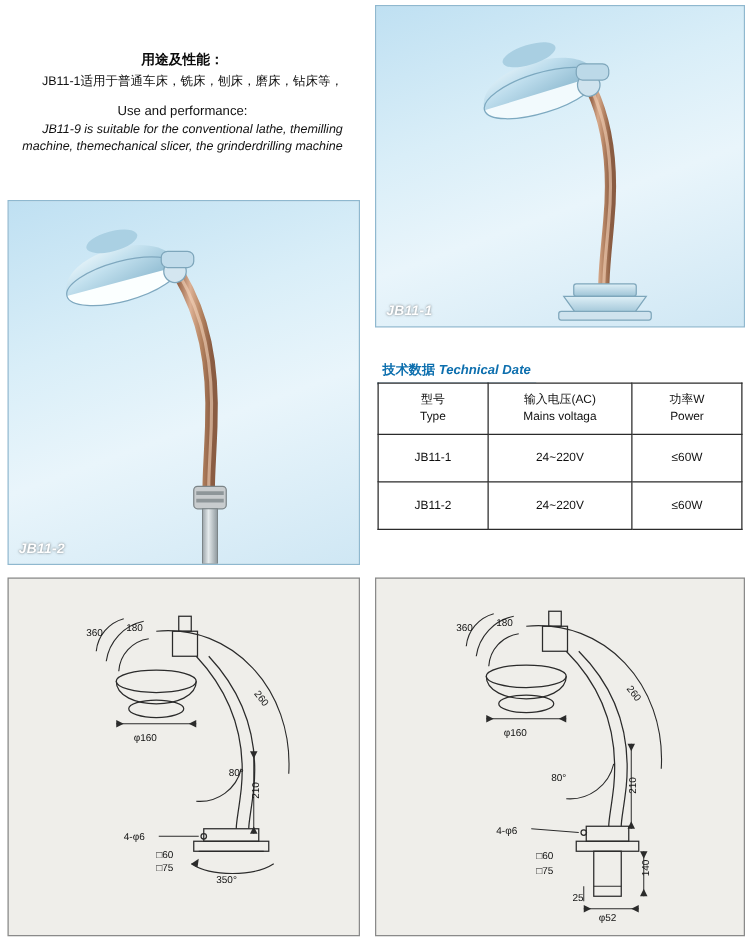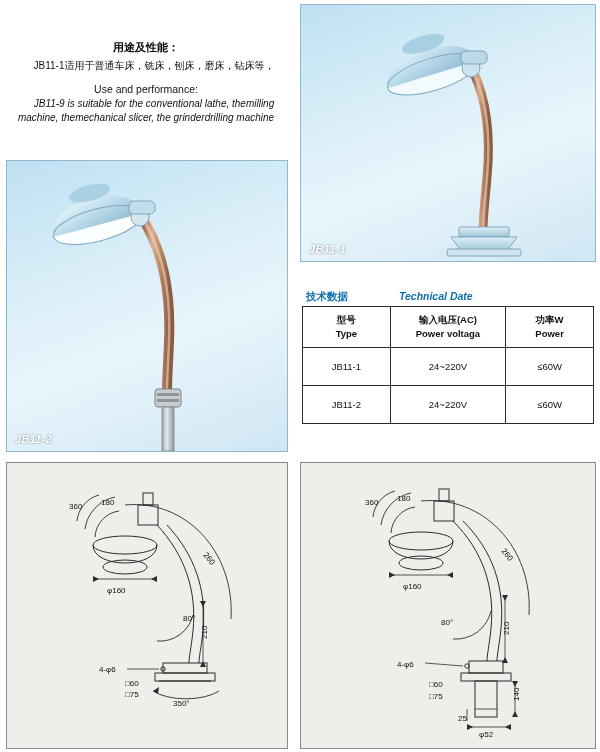--- a/index.html
+++ b/index.html
@@ -94,38 +94,38 @@
   }
   .tech-title {
     display: inline-block;
     font-size: 10.5px;
     color: #0d6fae;
     font-weight: bold;
     padding: 2px 4px 3px 4px;
     border-bottom: 2px solid #0d6fae;
     white-space: nowrap;
   }
-  .tech-title .en { font-style: italic; margin-left: 48px; }
+  .tech-title .en { font-style: italic; }
 
   table.tech {
     position: absolute;
     left: 302px;
     top: 306px;
     width: 292px;
     border-collapse: collapse;
     background: #ffffff;
   }
   table.tech th, table.tech td {
     border: 1px solid #2b2b2b;
     text-align: center;
     font-size: 9.5px;
     color: #111;
     padding: 0;
   }
-  table.tech th { height: 40px; font-weight: bold; }
+  table.tech th { height: 40px; font-weight: normal; }
   table.tech td { height: 37px; }
   .th-cn { font-size: 9.5px; display:block; line-height: 14px; }
   .th-en { font-size: 9.5px; display:block; line-height: 14px; }
 
   
   .dwg {
     position: absolute;
     border: 1px solid #8a8a8a;
     background: #efeeea;
     overflow: hidden;
@@ -245,21 +245,21 @@
 
   <table class="tech">
     <thead>
       <tr>
         <th style="width:88px">
           <span class="th-cn">型号</span>
           <span class="th-en">Type</span>
         </th>
         <th style="width:116px">
           <span class="th-cn">输入电压(AC)</span>
-          <span class="th-en">Power voltaga</span>
+          <span class="th-en">Mains voltaga</span>
         </th>
         <th style="width:88px">
           <span class="th-cn">功率W</span>
           <span class="th-en">Power</span>
         </th>
       </tr>
     </thead>
     <tbody>
       <tr>
         <td>JB11-1</td>

